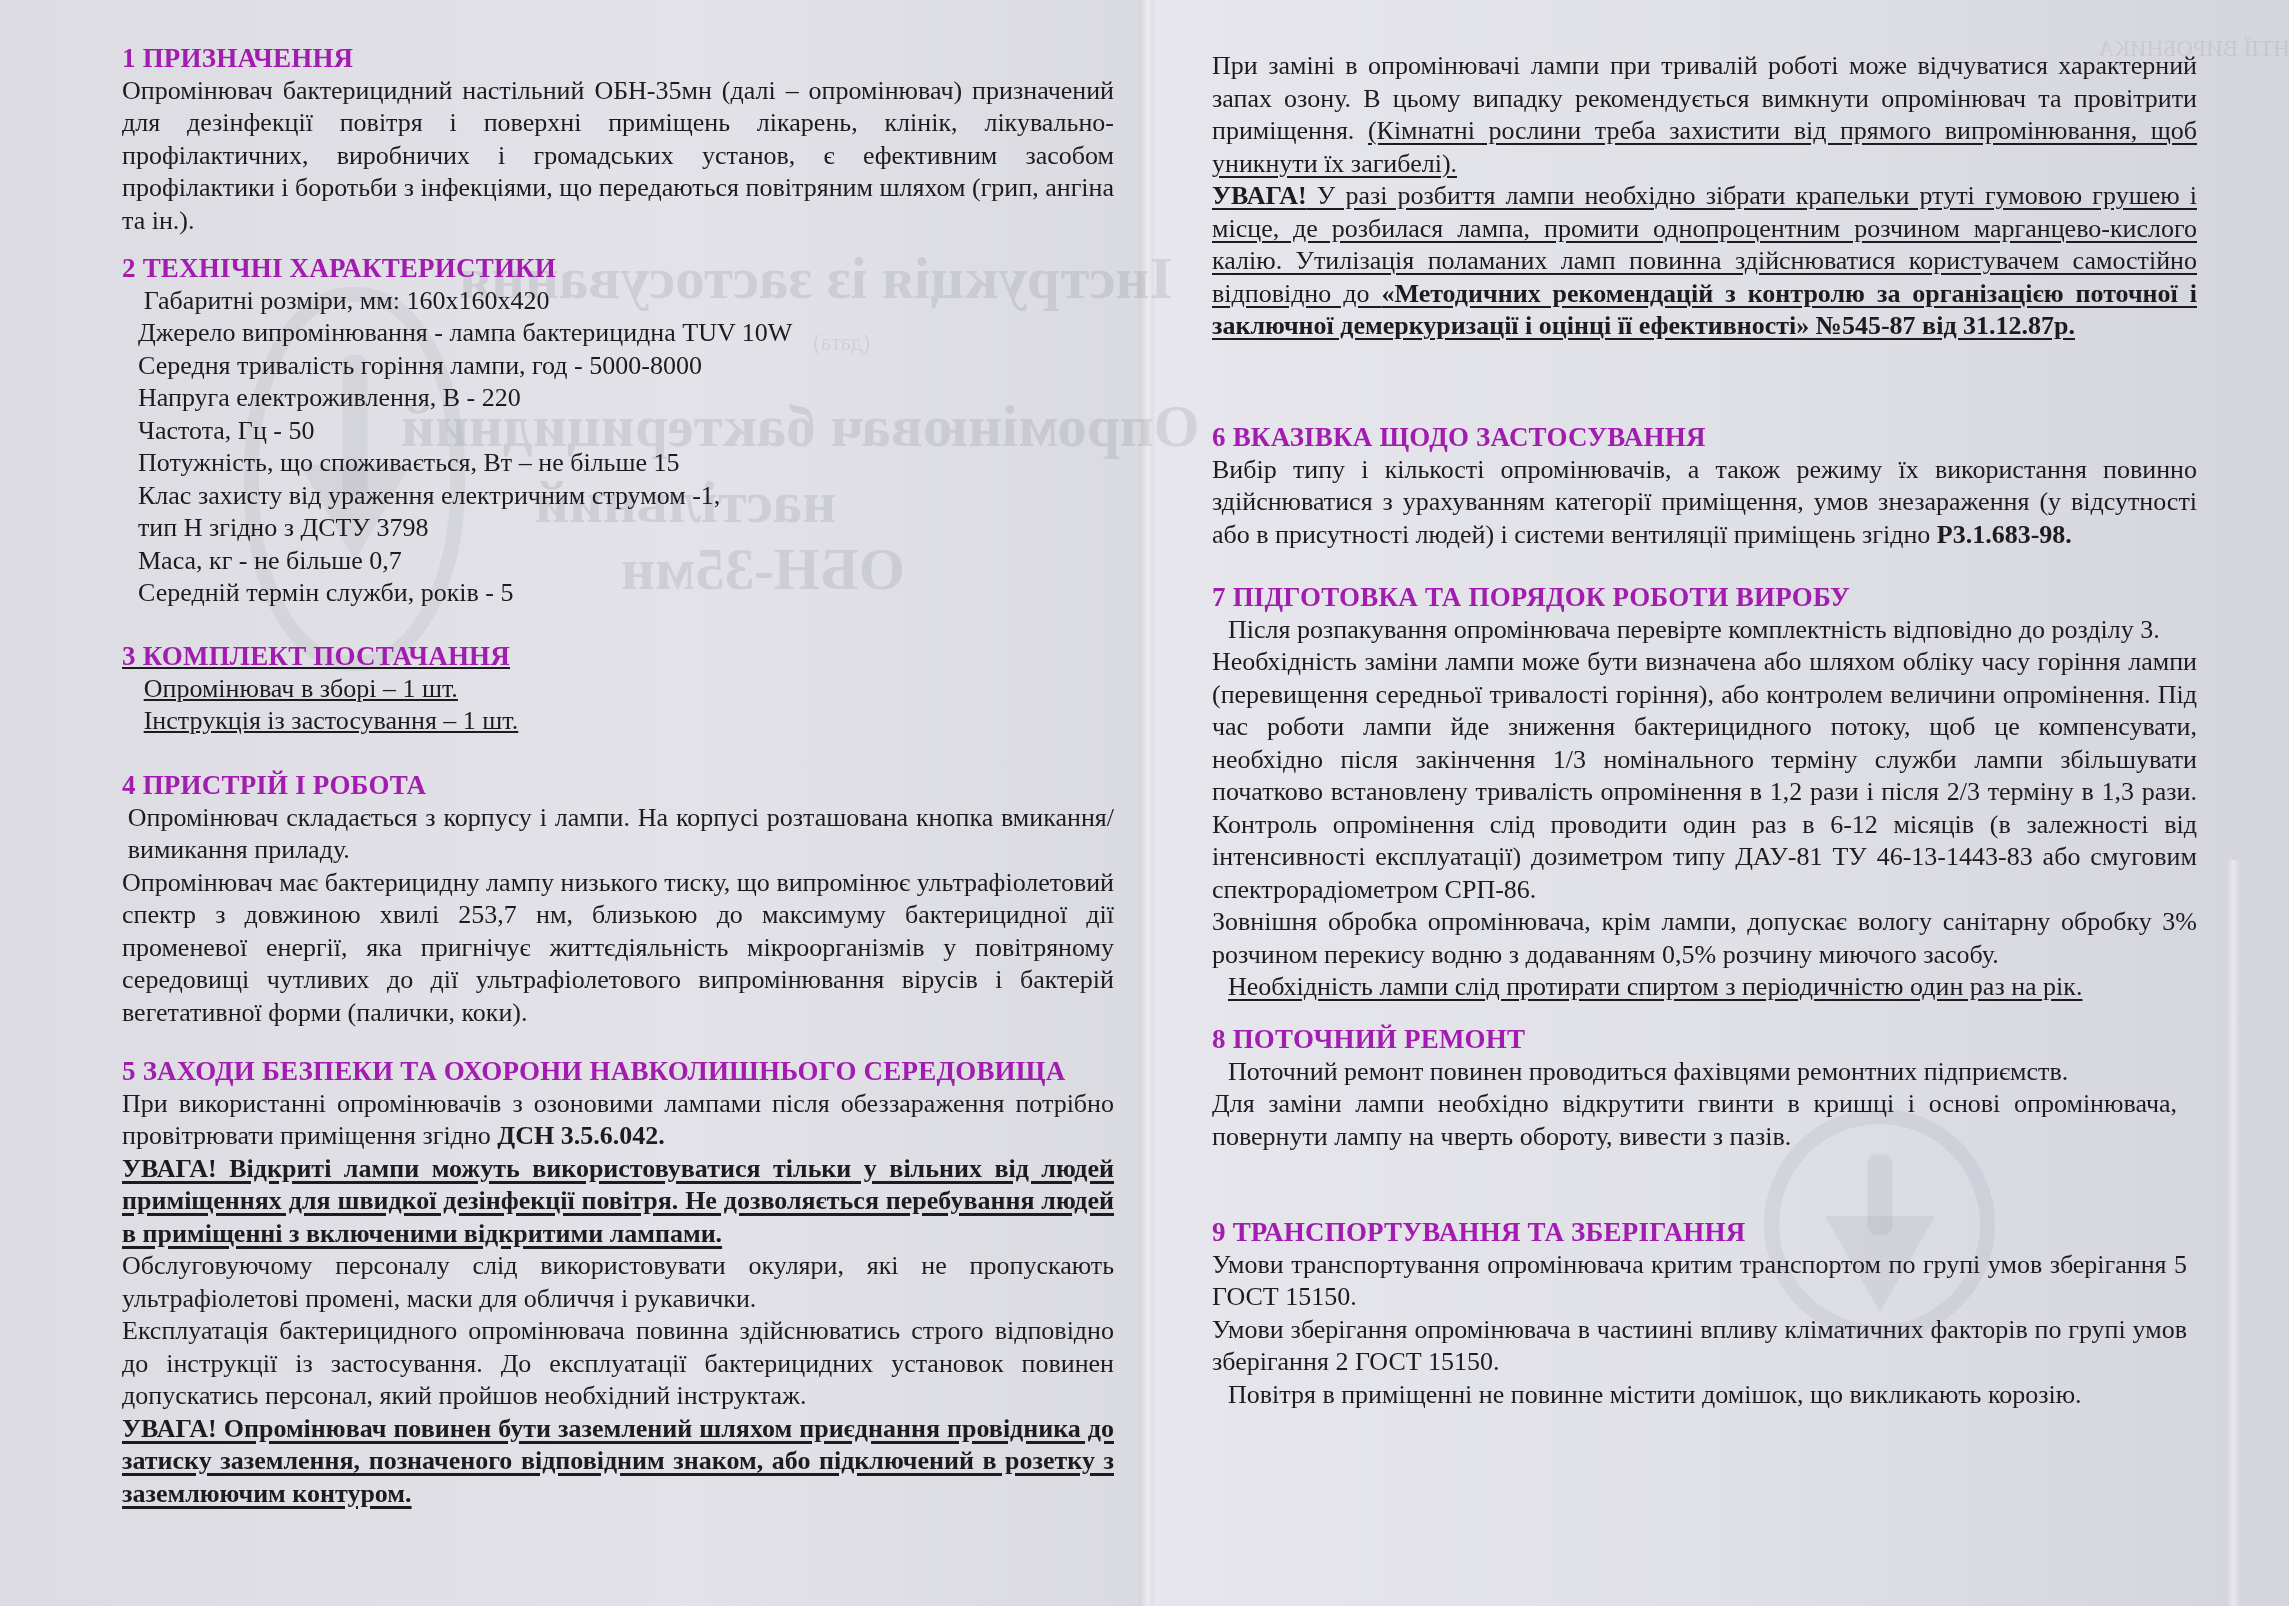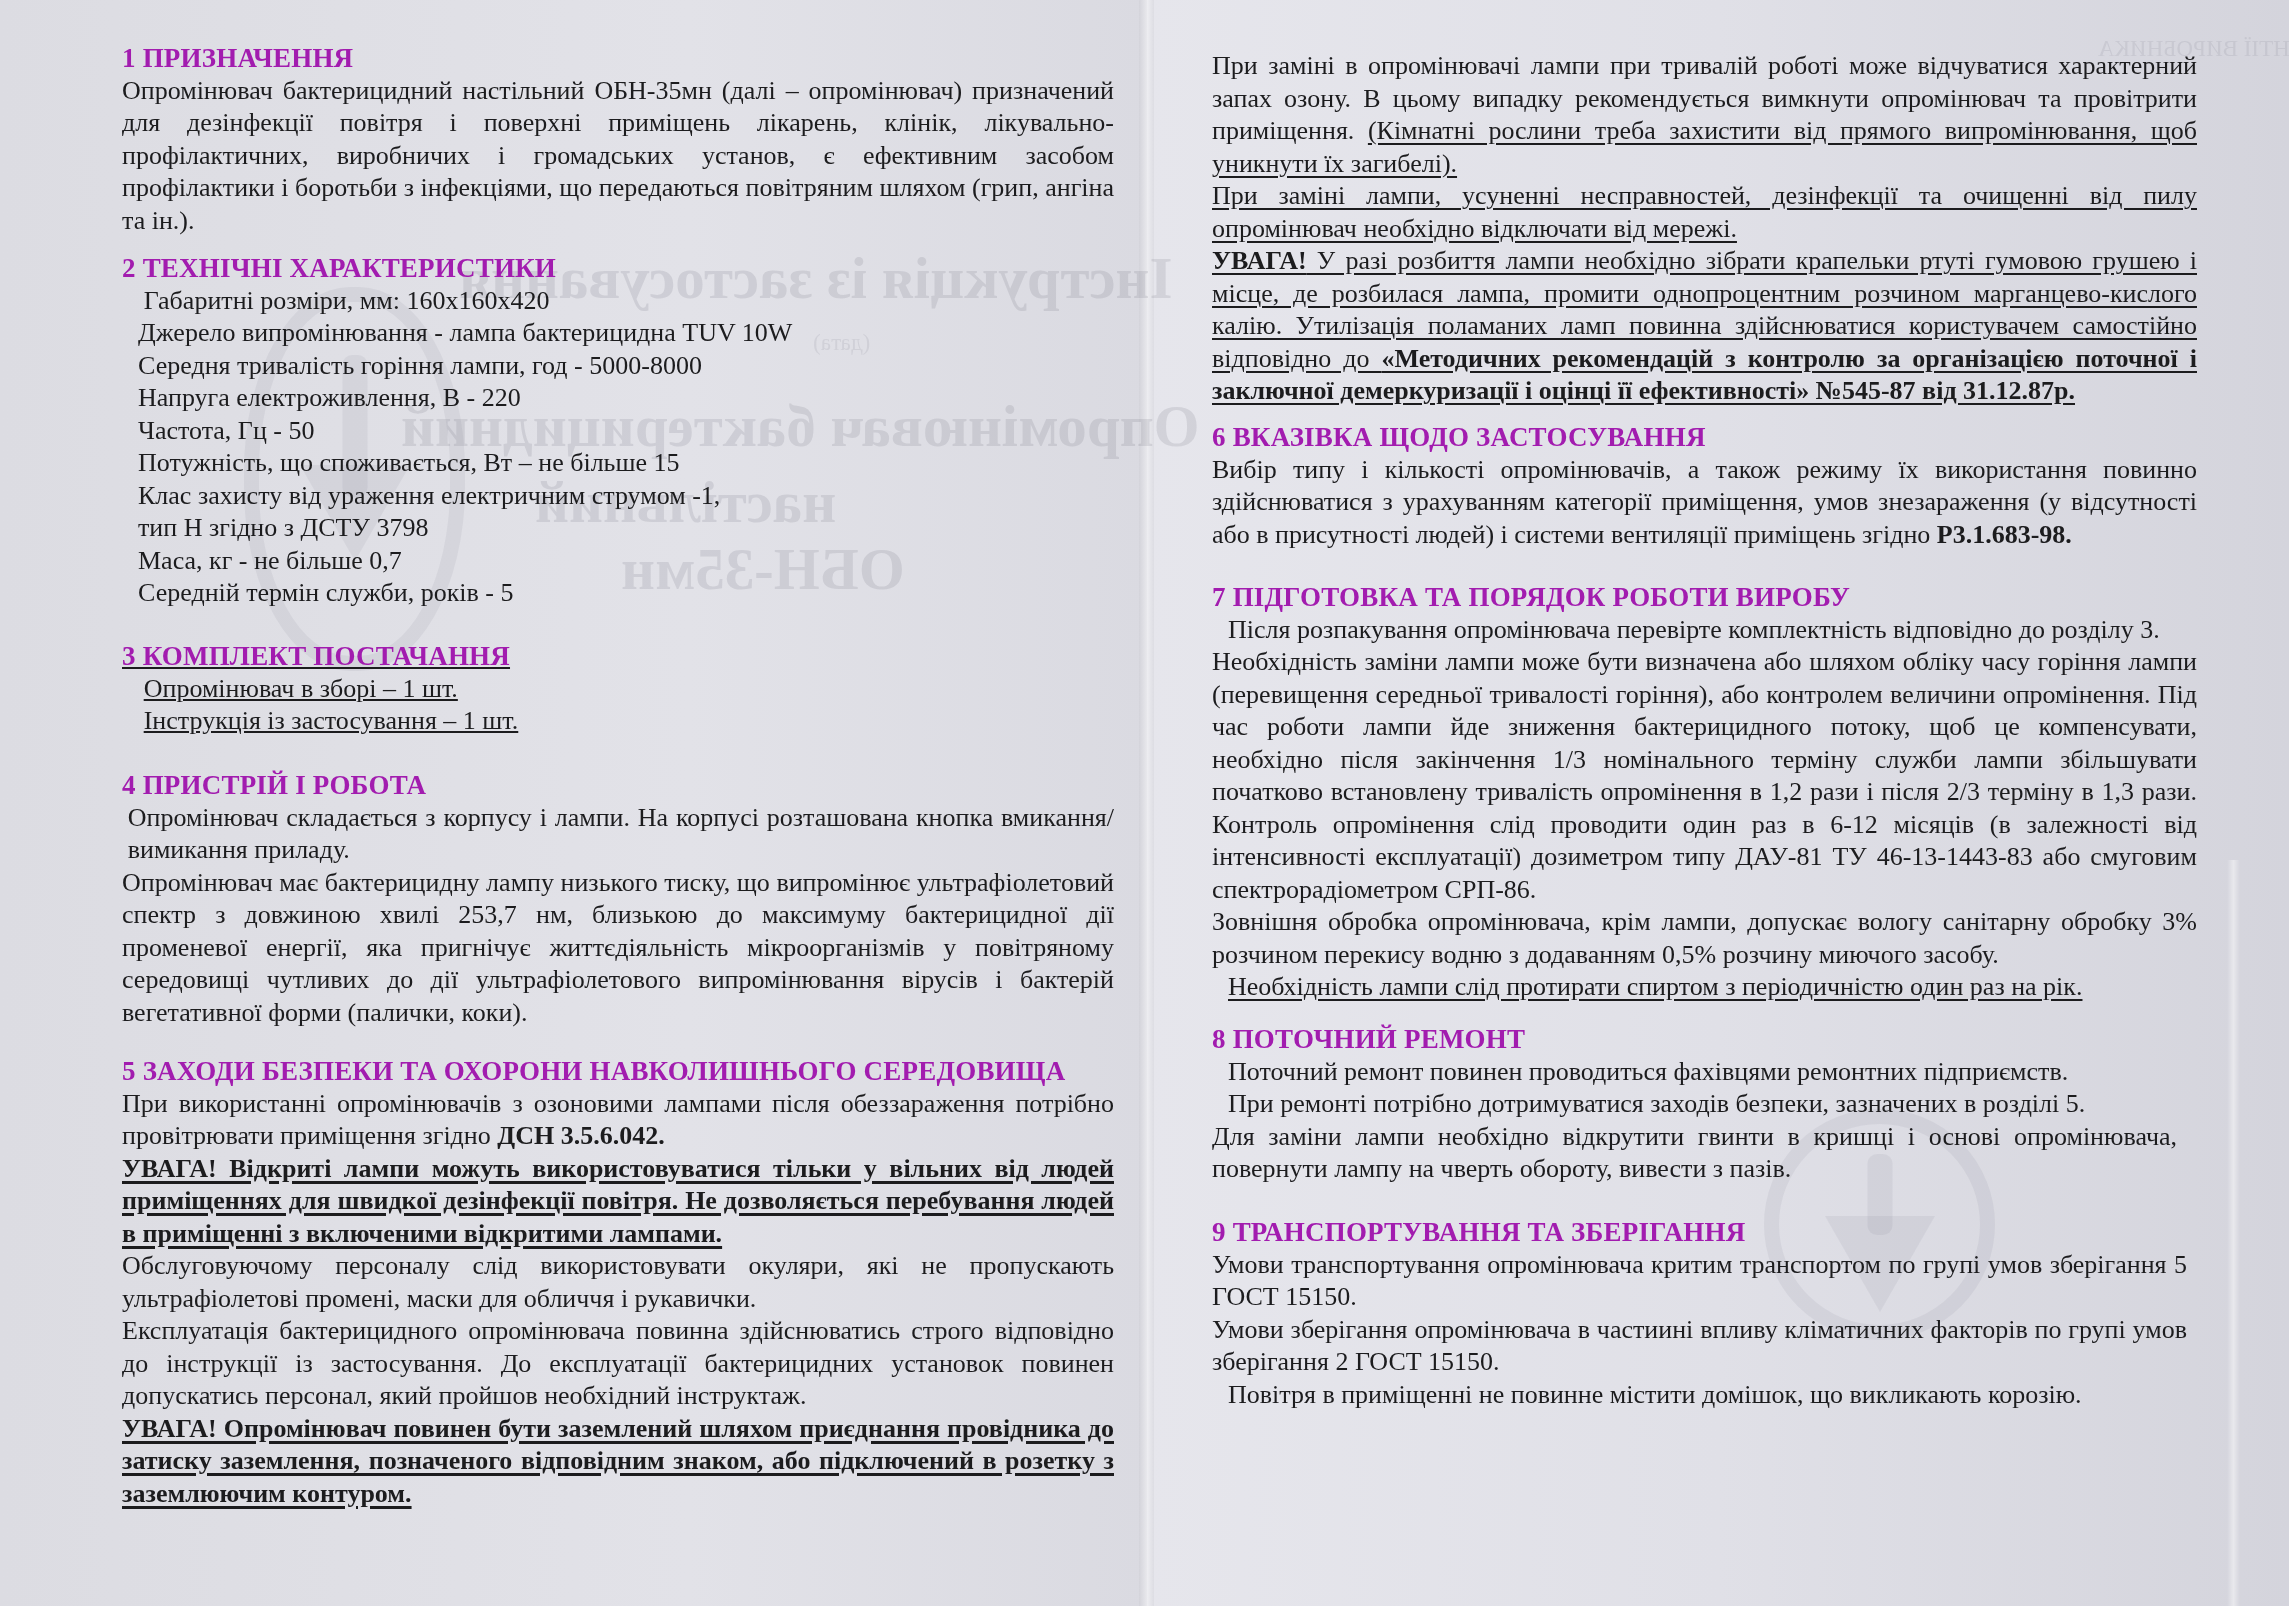--- a/index.html
+++ b/index.html
@@ -125,41 +125,39 @@
     <p>Обслуговуючому персоналу слід використовувати окуляри, які не пропускають ультрафіолетові промені, маски для обличчя і рукавички.</p>
     <p>Експлуатація бактерицидного опромінювача повинна здійснюватись строго відповідно до інструкції із застосування. До експлуатації бактерицидних установок повинен допускатись персонал, який пройшов необхідний інструктаж.</p>
     <p class="ulb">УВАГА! Опромінювач повинен бути заземлений шляхом приєднання провідника до затиску заземлення, позначеного відповідним знаком, або підключений в розетку з заземлюючим контуром.</p>
   </div>
 </div>
 
 <div class="col col-right" style="top:0; height:1605px;">
 
   <div class="section" style="top:50px;">
     <p><span>При заміні в опромінювачі лампи при тривалій роботі може відчуватися характерний запах озону. В цьому випадку рекомендується вимкнути опромінювач та провітрити приміщення. </span><span class="ul">(Кімнатні рослини треба захистити від прямого випромінювання, щоб уникнути їх загибелі).</span></p>
-    <p class="ul">При заміні лампи, усуненні несправностей, дезінфекції та очищенні від пилу опромінювач необхідно відключати від мережі.</p>
     <p class="ul"><span class="b">УВАГА!</span><span> У разі розбиття лампи необхідно зібрати крапельки ртуті гумовою грушею і місце, де розбилася лампа, промити однопроцентним розчином марганцево-кислого калію. Утилізація поламаних ламп повинна здійснюватися користувачем самостійно відповідно до </span><span class="b">«Методичних рекомендацій з контролю за організацією поточної і заключної демеркуризації і оцінці її ефективності» №545-87 від 31.12.87р.</span></p>
   </div>
 
   <div class="section" style="top:421px;">
     <h2>6 ВКАЗІВКА ЩОДО ЗАСТОСУВАННЯ</h2>
     <p><span>Вибір типу і кількості опромінювачів, а також  режиму їх використання повинно здійснюватися з урахуванням категорії приміщення, умов знезараження (у відсутності або в присутності людей) і системи вентиляції приміщень згідно </span><span class="b">Р3.1.683-98.</span></p>
   </div>
 
   <div class="section" style="top:581px;">
     <h2>7 ПІДГОТОВКА ТА ПОРЯДОК РОБОТИ ВИРОБУ</h2>
     <p class="nojust">Після розпакування опромінювача перевірте комплектність відповідно до розділу 3.</p>
     <p>Необхідність заміни лампи може бути визначена або шляхом обліку часу горіння лампи (перевищення середньої тривалості горіння), або контролем величини опромінення. Під час роботи лампи йде зниження бактерицидного потоку, щоб це компенсувати, необхідно після закінчення 1/3 номінального терміну служби лампи збільшувати початково встановлену тривалість опромінення в 1,2 рази і після 2/3 терміну в 1,3 рази. Контроль опромінення слід проводити один раз в 6-12 місяців (в залежності від інтенсивності експлуатації) дозиметром  типу ДАУ-81 ТУ 46-13-1443-83 або смуговим спектрорадіометром СРП-86.</p>
     <p>Зовнішня обробка опромінювача, крім лампи, допускає вологу санітарну обробку 3% розчином перекису водню з додаванням 0,5% розчину миючого засобу.</p>
     <p class="ul nojust">Необхідність лампи слід протирати спиртом з періодичністю один раз на рік.</p>
   </div>
 
   <div class="section" style="top:1023px;">
     <h2>8 ПОТОЧНИЙ  РЕМОНТ</h2>
     <p class="nojust">Поточний ремонт повинен проводиться фахівцями ремонтних підприємств.</p>
-    <p class="nojust">При ремонті потрібно дотримуватися заходів безпеки, зазначених в розділі 5.</p>
     <p style="width:965px;">Для заміни лампи необхідно відкрутити гвинти в кришці і основі опромінювача, повернути лампу на чверть обороту, вивести з пазів.</p>
   </div>
 
   <div class="section" style="top:1216px;">
     <h2>9 ТРАНСПОРТУВАННЯ ТА ЗБЕРІГАННЯ</h2>
     <p style="width:975px;">Умови транспортування опромінювача критим транспортом по групі умов зберігання 5 ГОСТ 15150.</p>
     <p style="width:975px;">Умови зберігання опромінювача в частиині впливу кліматичних факторів по групі умов зберігання 2 ГОСТ 15150.</p>
     <p class="nojust">Повітря в приміщенні не повинне містити домішок, що викликають корозію.</p>
   </div>
 </div>

